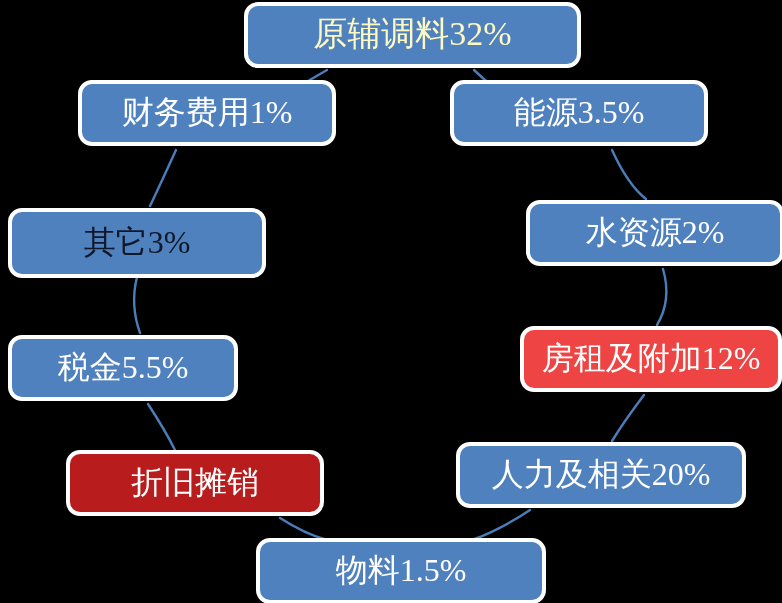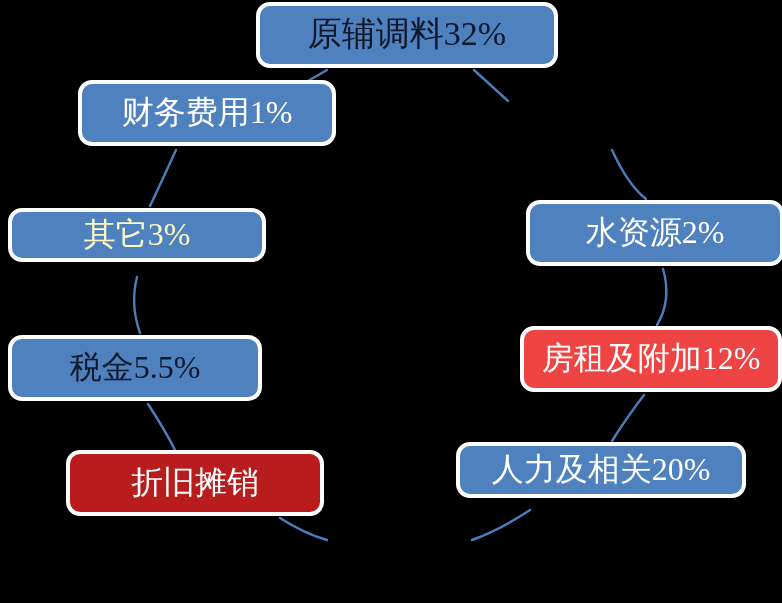--- a/index.html
+++ b/index.html
@@ -54,37 +54,43 @@
       <path d="M 176 150 Q 160 185 150 206" fill="none" stroke="#4A7EBB" stroke-width="2.4" stroke-linecap="round"></path>
       <path d="M 612 150 Q 628 185 646 199" fill="none" stroke="#4A7EBB" stroke-width="2.4" stroke-linecap="round"></path>
       <path d="M 137 277 Q 130 305 140 333" fill="none" stroke="#4A7EBB" stroke-width="2.4" stroke-linecap="round"></path>
       <path d="M 663 269 Q 672 300 657 325" fill="none" stroke="#4A7EBB" stroke-width="2.4" stroke-linecap="round"></path>
       <path d="M 148 404 Q 165 430 175 450" fill="none" stroke="#4A7EBB" stroke-width="2.4" stroke-linecap="round"></path>
       <path d="M 644 395 Q 625 420 612 441" fill="none" stroke="#4A7EBB" stroke-width="2.4" stroke-linecap="round"></path>
       <path d="M 280 518 Q 305 534 327 540" fill="none" stroke="#4A7EBB" stroke-width="2.4" stroke-linecap="round"></path>
       <path d="M 530 510 Q 500 530 472 540" fill="none" stroke="#4A7EBB" stroke-width="2.4" stroke-linecap="round"></path>
     </svg>
 
-<div class="node" style="left: 256px; top: 2px; width: 302px; height: 66px; font-size: 34px; background: rgb(78, 129, 189); border-color: rgb(255, 255, 255); color: #0f172a;">
+<div class="node" style="left: 244px; top: 2px; width: 337px; height: 66px; font-size: 34px; background: rgb(78, 129, 189); border-color: rgb(255, 255, 255); color: #fef9c3;">
       <span class="label">原辅调料32%</span>
     </div>
     <div class="node" style="left: 78px; top: 80px; width: 258px; height: 66px; font-size: 32px; background: rgb(78, 129, 189); border-color: rgb(255, 255, 255); color: rgb(255, 255, 255); justify-content: center;">
       <span class="label">财务费用1%</span>
     </div>
-    <div class="node" style="left: 8px; top: 208px; width: 258px; height: 54px; font-size: 32px; background: rgb(78, 129, 189); border-color: rgb(255, 255, 255); color: #fef9c3;">
+    <div class="node" style="left: 450px; top: 80px; width: 258px; height: 66px; font-size: 32px; background: rgb(78, 129, 189); border-color: rgb(255, 255, 255); color: rgb(255, 255, 255);">
+      <span class="label">能源3.5%</span>
+    </div>
+    <div class="node" style="left: 8px; top: 208px; width: 258px; height: 70px; font-size: 32px; background: rgb(78, 129, 189); border-color: rgb(255, 255, 255); color: #0f172a;">
       <span class="label">其它3%</span>
     </div>
     <div class="node" style="left: 526px; top: 200px; width: 258px; height: 66px; font-size: 32px; background: rgb(78, 129, 189); border-color: rgb(255, 255, 255); color: rgb(255, 255, 255);">
       <span class="label">水资源2%</span>
     </div>
-    <div class="node" style="left: 8px; top: 335px; width: 254px; height: 66px; font-size: 32px; background: rgb(78, 129, 189); border-color: rgb(255, 255, 255); color: #0f172a;">
+    <div class="node" style="left: 8px; top: 335px; width: 230px; height: 66px; font-size: 32px; background: rgb(78, 129, 189); border-color: rgb(255, 255, 255); color: #ffffff;">
       <span class="label">税金5.5%</span>
     </div>
     <div class="node" style="left: 520px; top: 326px; width: 262px; height: 66px; font-size: 32px; background: #ef4444; border-color: rgb(255, 255, 255); color: rgb(255, 255, 255);">
       <span class="label">房租及附加12%</span>
     </div>
     <div class="node" style="left: 66px; top: 450px; width: 258px; height: 66px; font-size: 32px; background: #b91c1c; border-color: rgb(255, 255, 255); color: rgb(255, 255, 255);">
       <span class="label">折旧摊销</span>
     </div>
-    <div class="node" style="left: 456px; top: 442px; width: 290px; height: 56px; font-size: 32px; background: rgb(78, 129, 189); border-color: rgb(255, 255, 255); color: rgb(255, 255, 255);">
+    <div class="node" style="left: 456px; top: 442px; width: 290px; height: 66px; font-size: 32px; background: rgb(78, 129, 189); border-color: rgb(255, 255, 255); color: rgb(255, 255, 255);">
       <span class="label">人力及相关20%</span>
+    </div>
+    <div class="node" style="left: 256px; top: 538px; width: 290px; height: 66px; font-size: 32px; background: rgb(78, 129, 189); border-color: rgb(255, 255, 255); color: rgb(255, 255, 255);">
+      <span class="label">物料1.5%</span>
     </div>
   </div>
 
 </body></html>

